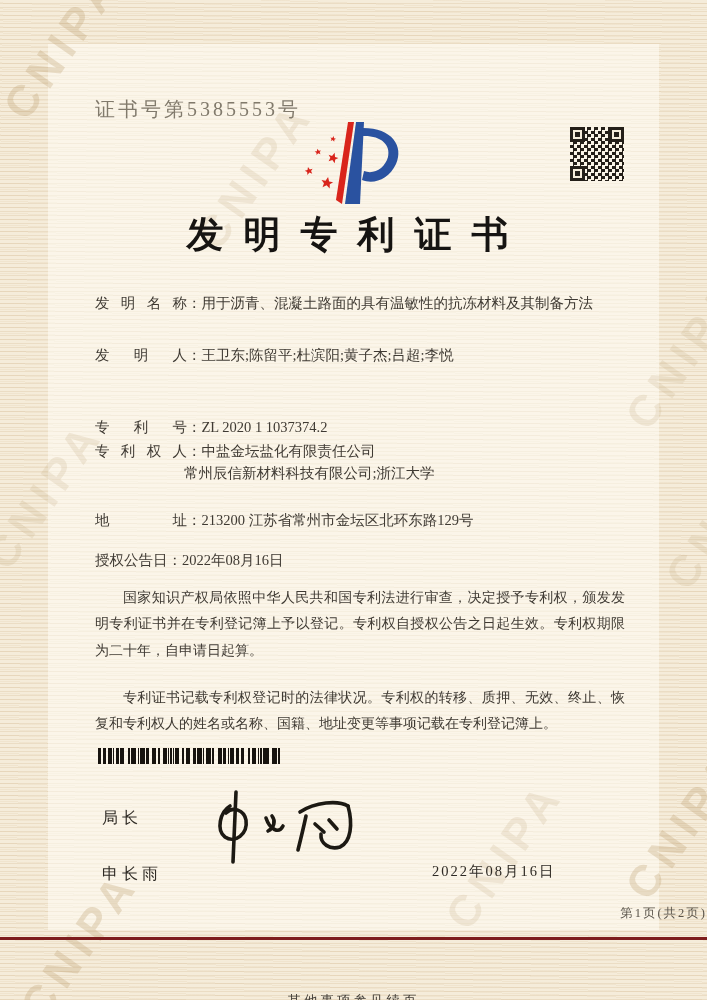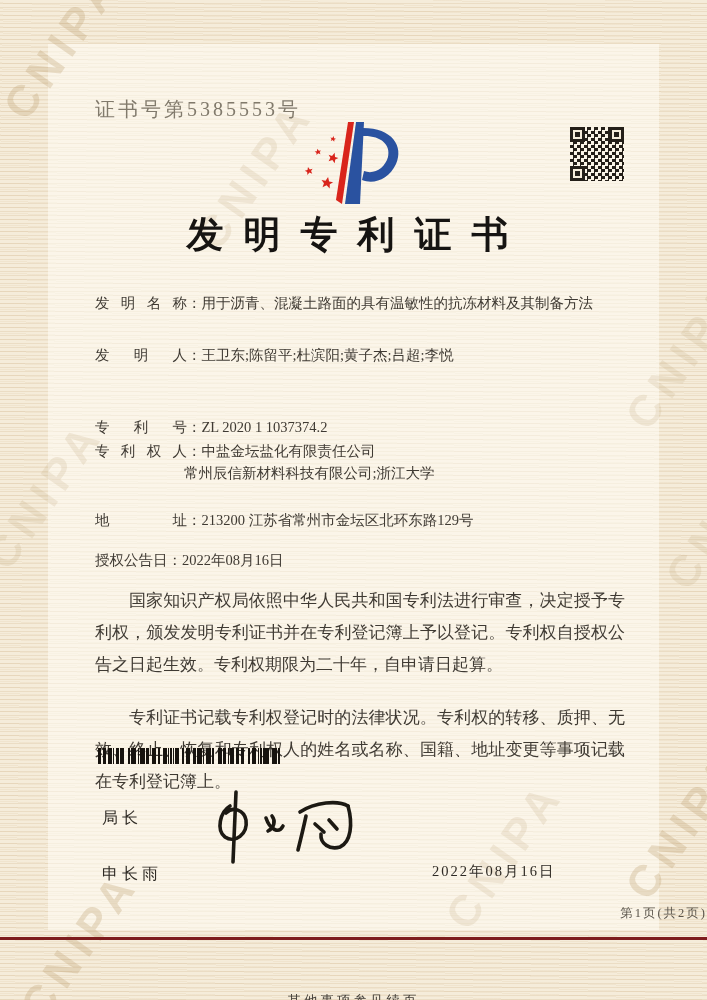--- a/index.html
+++ b/index.html
@@ -41,21 +41,21 @@
     position:absolute; top:210px; width:100%; text-align:center;
     font-size:37px; font-weight:bold; color:#161412;
     letter-spacing:20px; padding-left:8px;
   }
   .row { position:absolute; left:95px; right:80px; font-size:14.5px; line-height:22px; }
   .lbl { display:inline-block; width:92px; text-align:justify; text-align-last:justify; vertical-align:top; }
   .colon { vertical-align:top; }
   .val { display:inline-block; vertical-align:top; max-width:420px; }
   .val2 { display:block; margin-left:89px; }
   .grant { display:flex; gap:42px;flex-direction:column; }
-  .legal { position:absolute; left:95px; right:82px; top:585px; font-size:17px; line-height:1.88; text-align:justify; }
+  .legal { position:absolute; left:95px; right:82px; top:585px; font-size:14px; line-height:1.88; text-align:justify; }
   .legal p { text-indent:2em; }
   .legal p + p { margin-top:21px; }
   .barcode {
     position:absolute; left:98px; top:748px; width:184px; height:16px;
     background:
       repeating-linear-gradient(90deg,#17130e 0 2px, rgba(0,0,0,0) 2px 6px),
       repeating-linear-gradient(90deg,#17130e 0 1px, rgba(0,0,0,0) 1px 5px),
       repeating-linear-gradient(90deg,#17130e 0 3px, rgba(0,0,0,0) 3px 11px);
   }
   .signer-title { position:absolute; left:102px; top:808px; font-size:16px; letter-spacing:4px; color:#2e2a24; }

